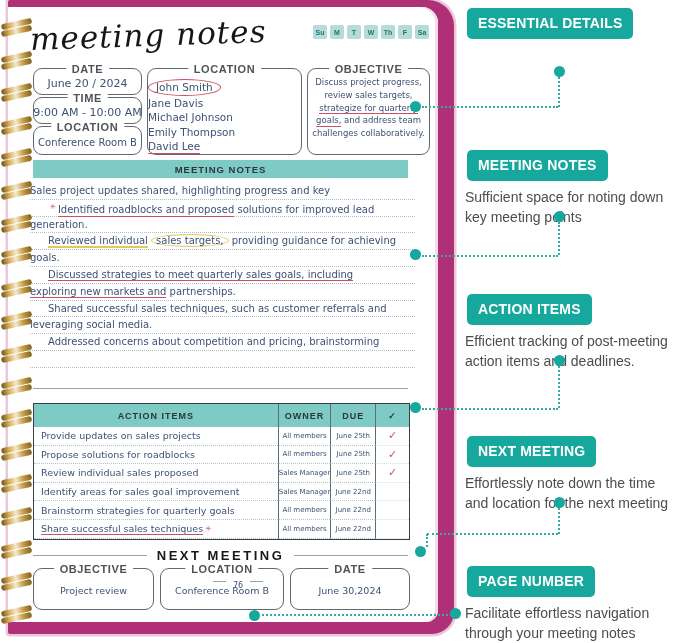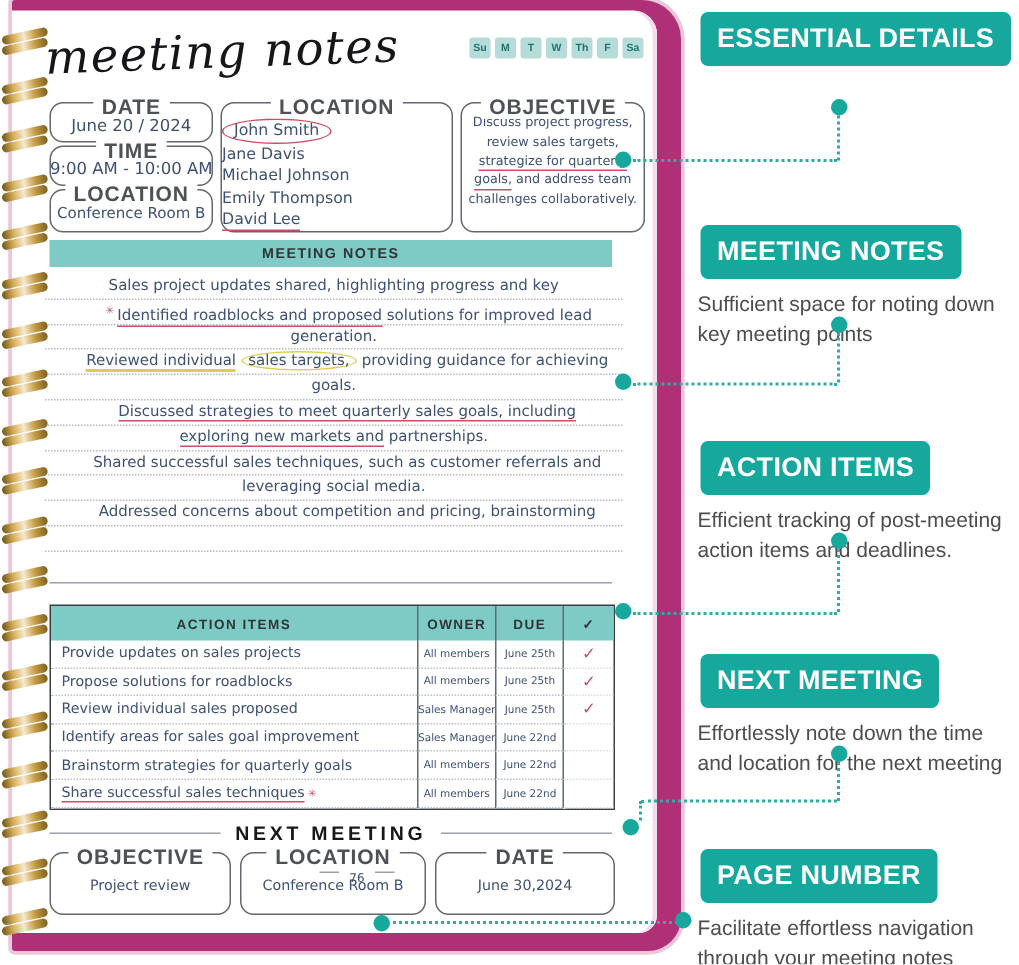--- a/index.html
+++ b/index.html
@@ -33,40 +33,40 @@
   .title{position:absolute;left:22px;top:10px;font-family:"DejaVu Serif",serif;font-style:italic;
          font-size:31px;color:#15151a;letter-spacing:1px;transform:rotate(-2deg);white-space:nowrap;}
   .chips{position:absolute;left:305px;top:18px;display:flex;gap:3px;}
   .chip{width:14px;height:14px;background:#b5dcd9;color:#1e756f;font-weight:bold;font-size:7px;
         display:flex;align-items:center;justify-content:center;border-radius:2px;}
 
   
   .fieldbox{position:absolute;border:1.3px solid #63686e;border-radius:9px;background:#fff;
             display:flex;align-items:center;justify-content:center;}
   .flabel{position:absolute;top:-6px;left:50%;transform:translateX(-50%);background:#fff;
-          padding:0 6px;font-weight:600;font-size:14px;color:#4e5257;letter-spacing:.6px;white-space:nowrap;}
+          padding:0 6px;font-weight:600;font-size:11px;color:#4e5257;letter-spacing:.6px;white-space:nowrap;}
   .fval{font-size:11px;white-space:nowrap;padding-top:3px;}
   .box-date{left:25px;top:61px;width:107px;height:25px;}
   .box-time{left:25px;top:90px;width:107px;height:25px;}
   .box-loc{left:25px;top:119px;width:107px;height:27px;}
   .box-loc .fval{font-size:10px;}
   .box-att{left:139px;top:61px;width:153px;height:85px;align-items:flex-start;}
   .box-obj{left:299px;top:61px;width:121px;height:85px;align-items:flex-start;}
   .att-list{padding-top:10px;width:100%;}
   .att-row{text-align:left;line-height:14.6px;font-size:10.5px;}
   .obj-text{padding-top:7px;width:100%;text-align:center;font-size:8.5px;line-height:12.8px;}
   .obj-row{white-space:nowrap;}
 
   
   .band{position:absolute;left:25px;top:153px;width:375px;height:18px;background:#7ecbc5;
         display:flex;align-items:center;justify-content:center;font-weight:bold;font-size:9.5px;
         color:#2e3438;letter-spacing:1px;}
   .notes{position:absolute;left:22px;top:176px;width:385px;}
   .note-line{height:15.8px;line-height:15px;border-bottom:1.4px dotted #b3bcc6;font-size:10px;
-             color:#3e5175;font-family:"DejaVu Sans",sans-serif;white-space:nowrap;overflow:visible;text-align:center;}
+             color:#3e5175;font-family:"DejaVu Sans",sans-serif;white-space:nowrap;overflow:visible;}
   .note-line.indent{padding-left:18px;}
 
   .divider{position:absolute;left:25px;top:381px;width:375px;border-top:1.2px solid #9aa0a6;}
 
   
   .tbl{position:absolute;left:25px;top:396px;width:375px;border:1.6px solid #3a3f46;background:#fff;}
   .trow{display:grid;grid-template-columns:65% 14% 12% 9%;}
   .thead{background:#7ecbc5;height:23px;}
   .th{display:flex;align-items:center;justify-content:center;font-weight:bold;font-size:9px;
       letter-spacing:1px;color:#2e3438;}
@@ -93,21 +93,21 @@
 
   
   .dot{position:absolute;width:11px;height:11px;border-radius:50%;background:#17a89d;z-index:7;}
   .hdot{position:absolute;border-top:2px dotted #2fada2;z-index:7;}
   .vdot{position:absolute;border-left:2px dotted #2fada2;z-index:7;}
 
   
   .callouts{position:absolute;left:462px;top:0;width:217px;height:643px;}
   .callout{position:absolute;left:0;width:217px;}
   .badge{display:inline-block;margin-left:5px;background:#17a89d;color:#fff;font-weight:bold;
-         font-size:18px;padding:7px 11px 8px;border-radius:5px;letter-spacing:.2px;white-space:nowrap;}
+         font-size:14px;padding:7px 11px 8px;border-radius:5px;letter-spacing:.2px;white-space:nowrap;}
   .desc{margin-top:7px;padding-left:3px;font-size:14px;color:#4d4d4d;line-height:1.4;}
 </style>
 </head>
 <body>
 
 <div class="canvas">
 
   <div class="notebook">
     <div class="page">
 

